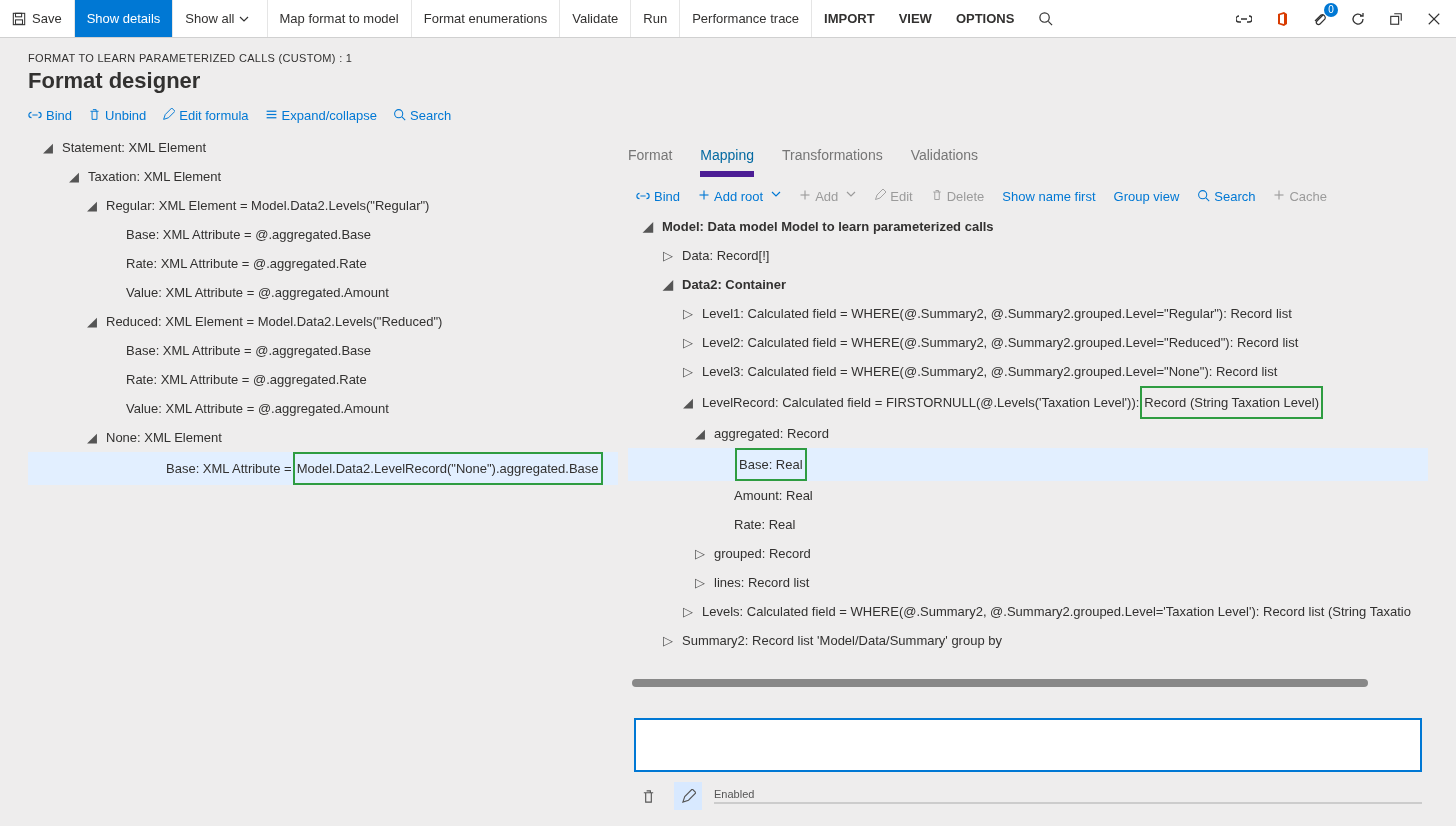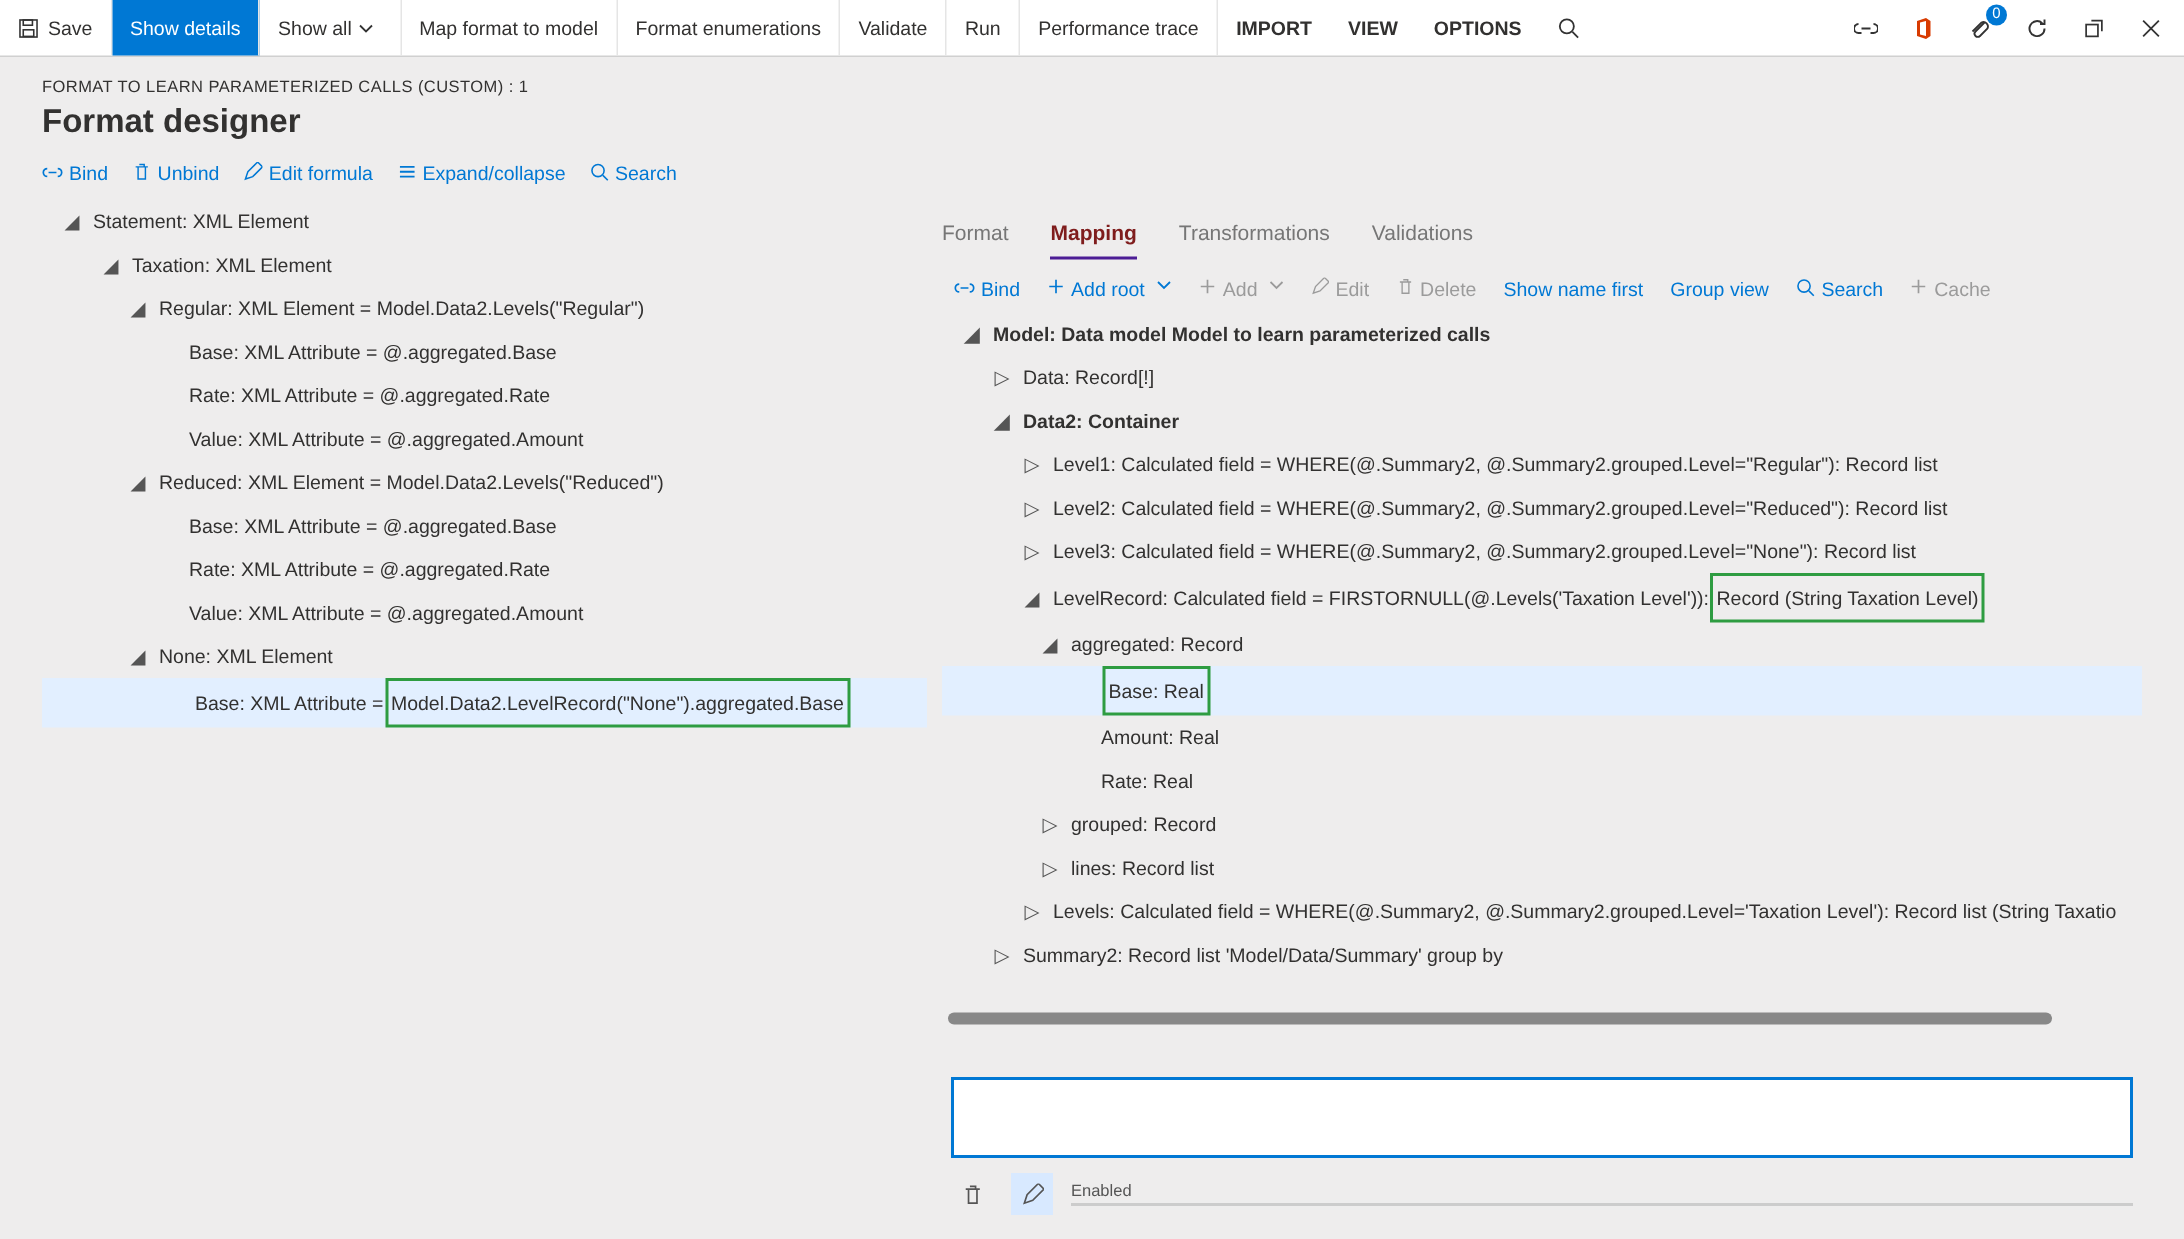--- a/index.html
+++ b/index.html
@@ -30,21 +30,21 @@
 
 
 .actions { display: flex; gap: 16px; padding: 4px 0 10px 0; flex-wrap: wrap; }
 .action { color: #0078d4; font-size: 13px; cursor: pointer; display: inline-flex; align-items: flex-start; gap: 4px; }
 .action svg { flex-shrink: 0; }
 .action.muted { color: #9b9b9b; }
 
 
 .tabs { display: flex; gap: 28px; padding: 4px 0 0 0; }
 .tab { font-size: 14px; color: #767676; padding-bottom: 8px; cursor: pointer; }
-.tab.active { color: #7f1d1d; font-weight: 700; border-bottom: 2px solid #4c1d95; }
+.tab.active { color: #0369a1; font-weight: 400; border-bottom: 6px solid #4c1d95; }
 
 
 .right-actions { display: flex; gap: 18px; padding: 12px 0 8px 8px; flex-wrap: wrap; }
 
 
 .tree { font-size: 13px; line-height: 29px; }
 .tree-row { display: flex; align-items: center; white-space: nowrap; padding-right: 8px; }
 .tree-row.sel { background: #e2efff; }
 .toggle { width: 12px; height: 12px; margin-right: 8px; display: inline-flex; align-items: center; justify-content: center; cursor: pointer; color: #555; flex-shrink: 0; }
 .toggle.empty { visibility: hidden; }
@@ -232,21 +232,21 @@
             <span>Rate: XML Attribute = @.aggregated.Rate</span>
           </div>
         <div class="tree-row" style="padding-left:78px">
             <span class="toggle empty">◢</span>
             <span>Value: XML Attribute = @.aggregated.Amount</span>
           </div>
         <div class="tree-row" style="padding-left:58px">
             <span class="toggle">◢</span>
             <span>None: XML Element</span>
           </div>
-        <div class="tree-row sel" style="padding-left:82px">
+        <div class="tree-row sel" style="padding-left:118px">
             <span class="toggle empty">◢</span>
             <span>Base: XML Attribute = </span>
             <span class="green-box">Model.Data2.LevelRecord("None").aggregated.Base</span>
           </div>
       </div>
     </div>
 
     <div class="col-right">
       <div class="tabs">
         <div class="tab"><span>Format</span></div>

